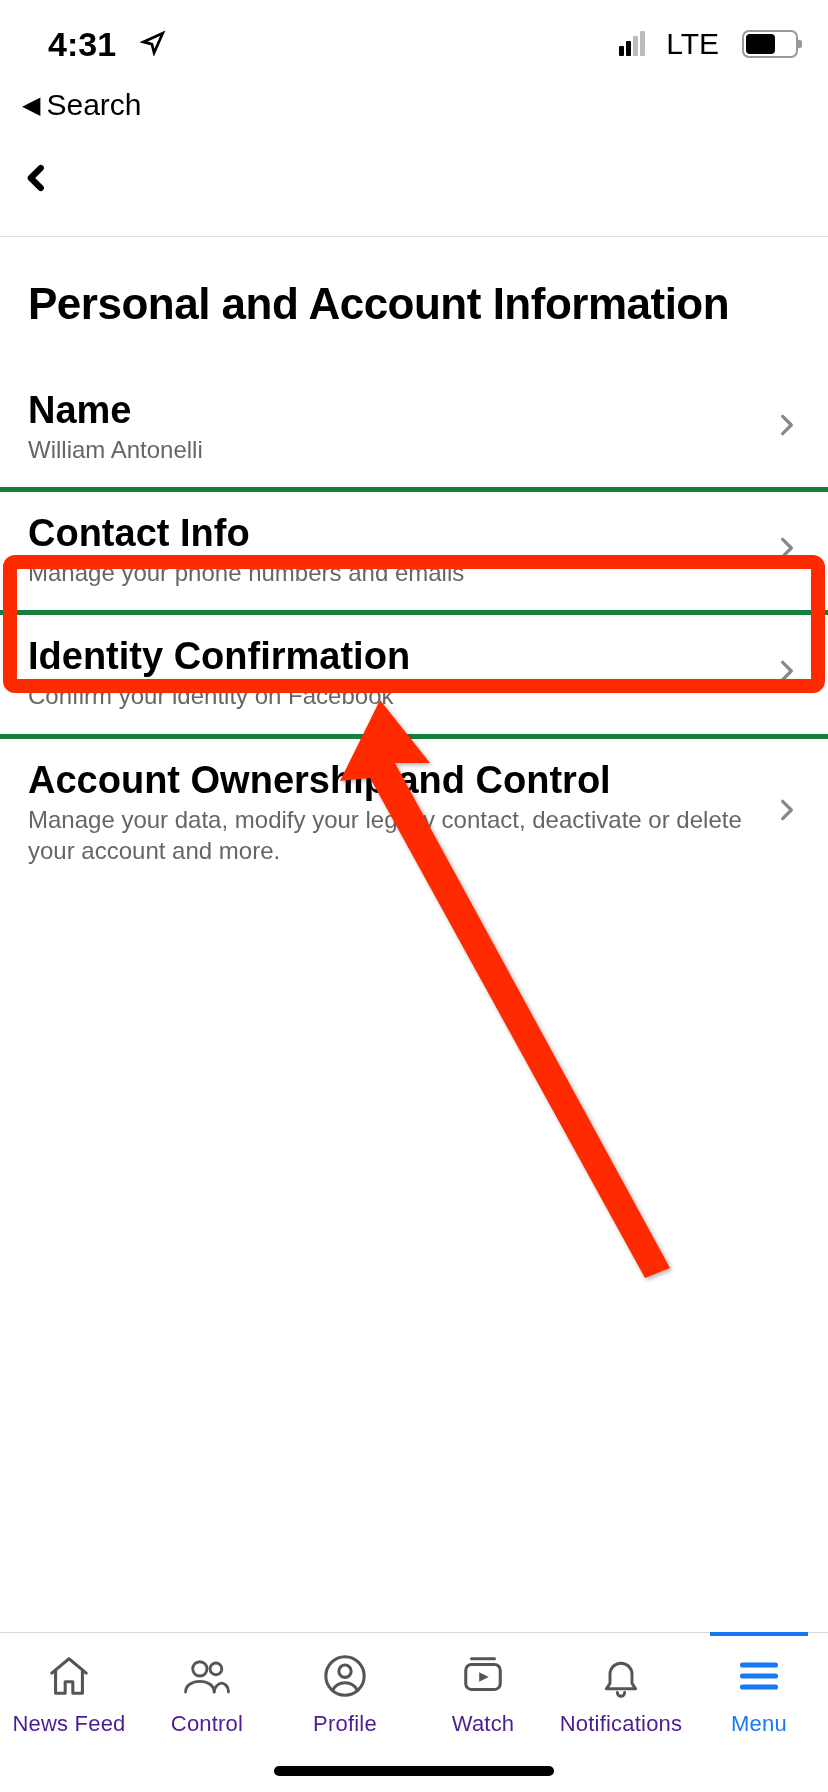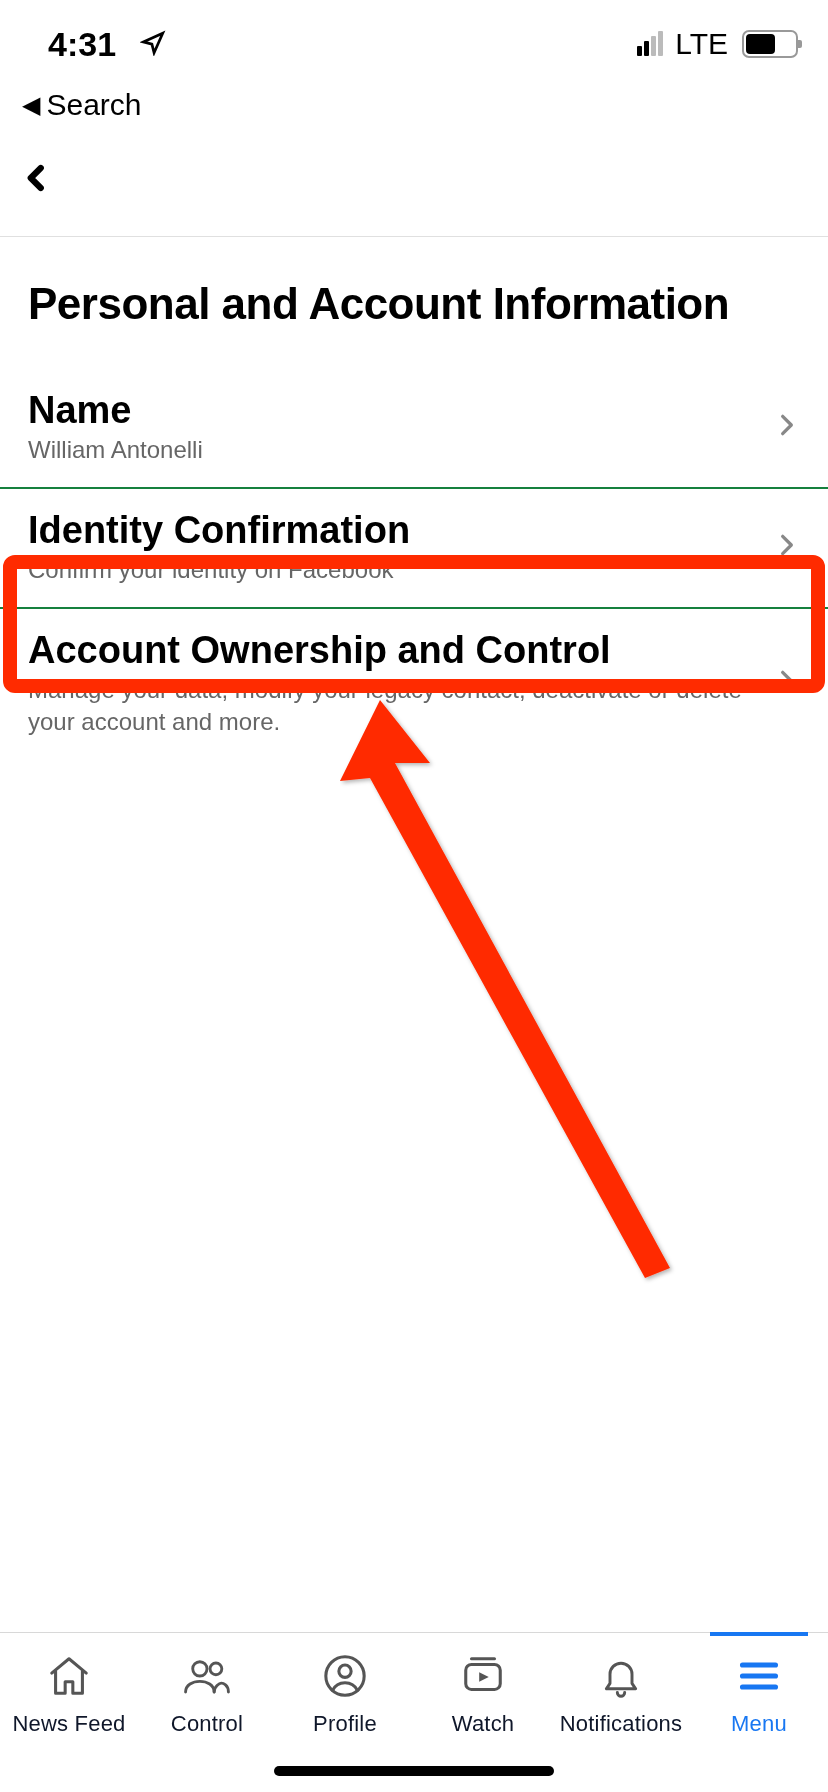--- a/index.html
+++ b/index.html
@@ -27,21 +27,21 @@
       font-size: 34px;
     }
     .status-left {
       display: flex;
       align-items: center;
       gap: 24px;
     }
     .status-right {
       display: flex;
       align-items: center;
-      gap: 8px;
+      gap: 17px;
     }
     .signal-bars {
       display: flex;
       align-items: flex-end;
       gap: 2px;
       height: 24px;
     }
     .signal-bars span {
       width: 5px;
       background: #000;
@@ -117,21 +117,21 @@
     
     .settings-list {
       display: flex;
       flex-direction: column;
     }
     .setting-row {
       display: flex;
       align-items: center;
       justify-content: space-between;
       padding: 20px 28px 22px;
-      border-bottom: 2px solid #15803d;
+      border-bottom: 5px solid #15803d;
     }
     .setting-row.first {
       border-top: none;
     }
     .setting-text {
       display: flex;
       flex-direction: column;
       gap: 2px;
       flex: 1;
       padding-right: 20px;
@@ -181,21 +181,21 @@
       background: #fff;
     }
     .tab {
       flex: 1;
       display: flex;
       flex-direction: column;
       align-items: center;
       justify-content: flex-start;
       padding-top: 18px;
       gap: 10px;
-      color: #0f172a;
+      color: #4c1d95;
       position: relative;
     }
     .tab.active {
       color: #1877f2;
     }
     .tab.active::before {
       content: '';
       position: absolute;
       top: -1px;
       left: 20px;
@@ -275,20 +275,31 @@
       <span class="setting-title">Name</span>
       <span class="setting-sub">William Antonelli</span>
     </div>
     <span class="row-chevron">
       <svg width="26" height="40" viewBox="0 0 24 24" fill="none" stroke-width="3" stroke-linecap="round" stroke-linejoin="round">
           <polyline points="8 4 16 12 8 20"></polyline>
         </svg>
     </span>
   </div>
 
+  <div class="setting-row">
+    <div class="setting-text">
+      <span class="setting-title">Contact Info</span>
+      <span class="setting-sub">Manage your phone numbers and emails</span>
+    </div>
+    <span class="row-chevron">
+      <svg width="26" height="40" viewBox="0 0 24 24" fill="none" stroke-width="3" stroke-linecap="round" stroke-linejoin="round">
+          <polyline points="8 4 16 12 8 20"></polyline>
+        </svg>
+    </span>
+  </div>
 
   <div class="setting-row">
     <div class="setting-text">
       <span class="setting-title">Identity Confirmation</span>
       <span class="setting-sub">Confirm your identity on Facebook</span>
     </div>
     <span class="row-chevron">
       <svg width="26" height="40" viewBox="0 0 24 24" fill="none" stroke-width="3" stroke-linecap="round" stroke-linejoin="round">
           <polyline points="8 4 16 12 8 20"></polyline>
         </svg>

